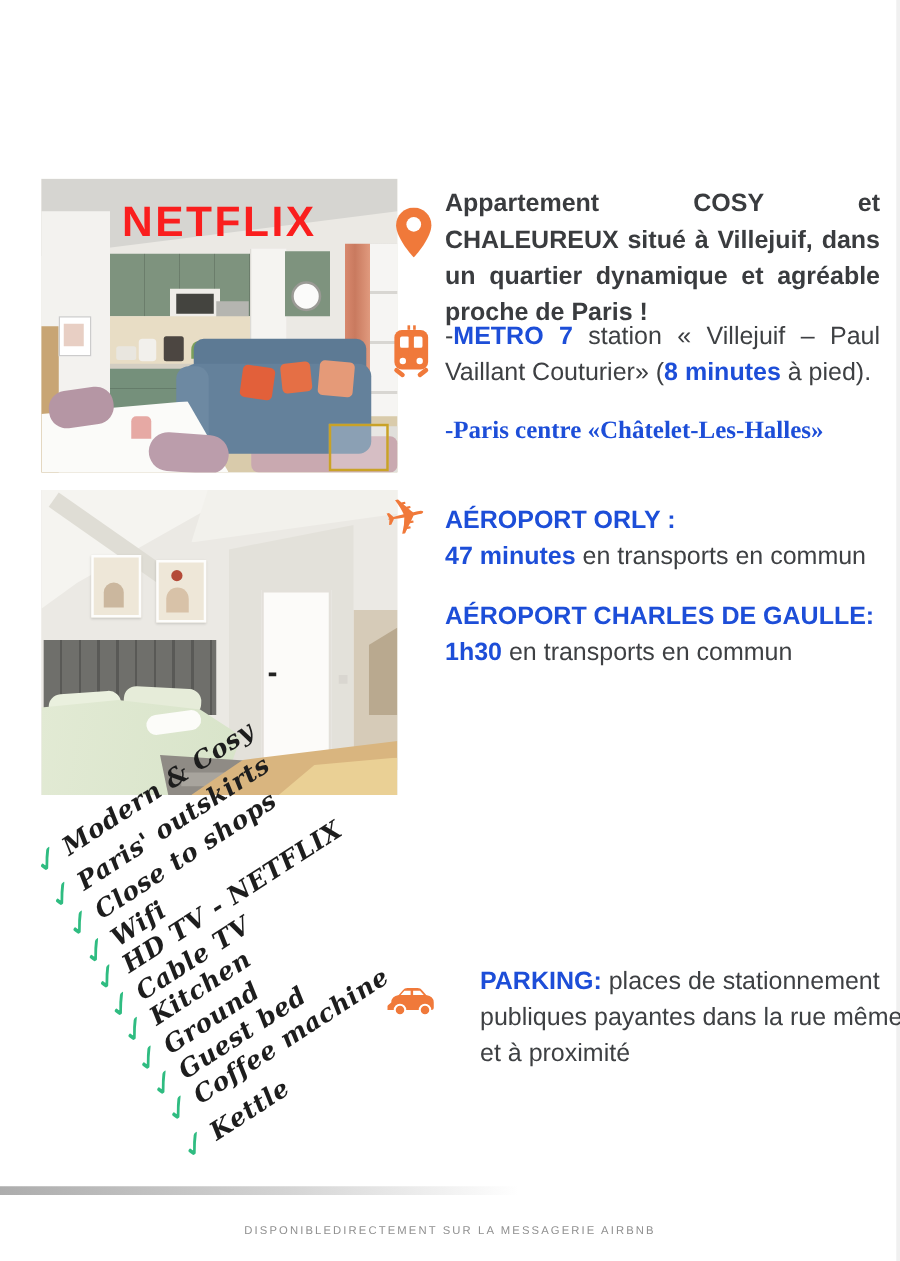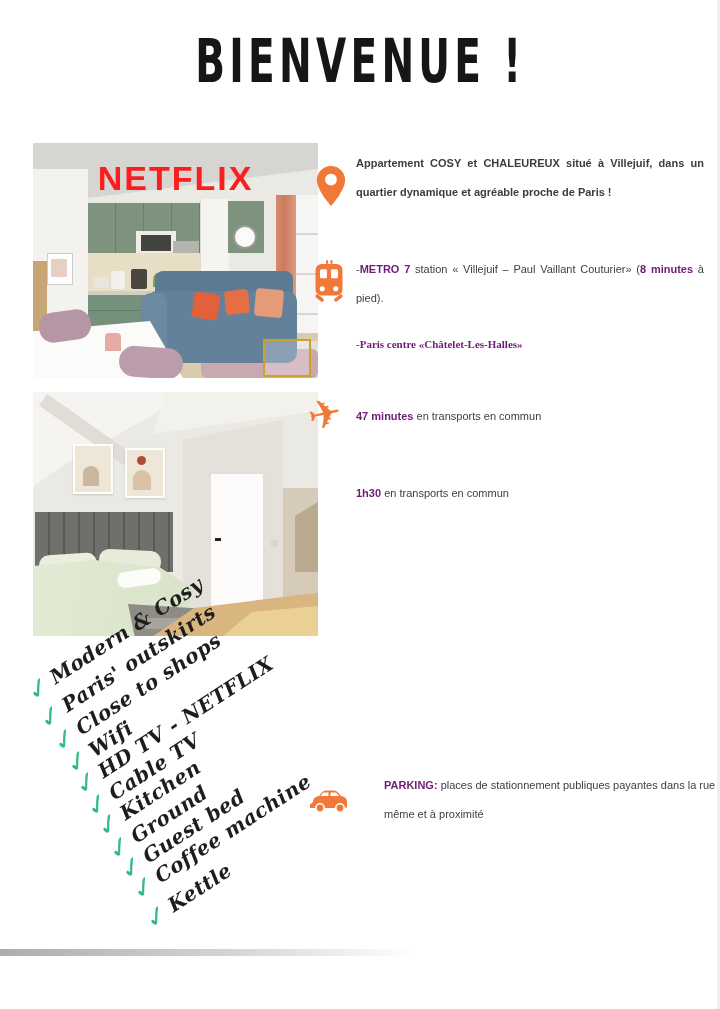--- a/index.html
+++ b/index.html
@@ -95,29 +95,29 @@
   .p2-drawer{left:112px;top:226px;width:85px;height:11px;background:#a8a49d;}
   .p2-door{left:176px;top:80px;width:52px;height:142px;background:#fcfbf9;border:2px solid #e3e0da;}
   .p2-handle{left:182px;top:146px;width:6px;height:3px;background:#222;}
   .p2-socket{left:238px;top:148px;width:7px;height:7px;background:#d9d6d0;}
   .p2-floor{left:120px;top:190px;width:165px;height:54px;background:#d9b57f;
             clip-path:polygon(0 100%,25% 48%,100% 20%,100% 100%);}
   .p2-sun{left:190px;top:214px;width:95px;height:30px;background:#ead095;
           clip-path:polygon(0 100%,30% 20%,100% 0,100% 100%);}
 
   
-  .block{position:absolute;left:356px;width:348px;font-size:11px;line-height:29px;color:#3e4043;}
+  .block{position:absolute;left:356px;width:348px;font-size:20px;line-height:29px;color:#3e4043;}
   .b-intro{top:149px;text-align:justify;font-weight:700;color:#3a3c3f;}
   .b-metro{top:255px;text-align:justify;}
   .b-paris{top:330px;font-family:Liberation Serif, serif;}
   .b-orly{top:402px;}
   .b-cdg{top:479px;}
   .b-prox{top:553px;text-align:justify;line-height:31px;}
   .b-park{top:771px;margin-left:28px;}
-  .bold{font-weight:700;color:#701a75;}
+  .bold{font-weight:700;color:#1d4ed8;}
 
   
   .icon{position:absolute;}
   .icon-pin{left:316px;top:166px;}
   .icon-train{left:311px;top:259px;}
   .icon-plane{left:308px;top:394px;font-size:40px;color:#f0793a;transform:rotate(-12deg);
               font-family:"DejaVu Sans",sans-serif;line-height:40px;}
   .icon-car{left:310px;top:789px;}
 
   
@@ -136,23 +136,20 @@
 
   .footer{position:absolute;top:979px;left:0;width:100%;text-align:center;font-size:9px;
           letter-spacing:1.7px;color:#8f8f8f;}
 </style>
 </head>
 <body>
 
 <div class="page">
   <div class="page-right-edge"></div>
 
-  <div class="title">
-    <span class="title-inner">BIENVENUE !</span>
-  </div>
 
   <div class="photo photo1">
     <div class="ph p1-ceiling"></div>
     <div class="ph p1-leftwall"></div>
     <div class="ph p1-stair"></div>
     <div class="ph p1-frame"></div>
     <div class="ph p1-frame-in"></div>
     <div class="ph p1-cab-up-l"></div>
     <div class="ph p1-micro-niche"></div>
     <div class="ph p1-micro"></div>
@@ -251,24 +248,26 @@
 
   <div class="block b-metro">
     <span>-</span><span class="bold">METRO 7</span><span> station « Villejuif – Paul Vaillant Couturier» (</span><span class="bold">8 minutes</span><span> à pied).</span>
   </div>
 
   <div class="block b-paris">
     <div class="bold">-Paris centre «Châtelet-Les-Halles»</div>
   </div>
 
   <div class="block b-orly">
+    <div class="bold">AÉROPORT ORLY :</div>
     <div><span class="bold">47 minutes</span><span> en transports en commun</span></div>
   </div>
 
   <div class="block b-cdg">
+    <div class="bold">AÉROPORT CHARLES DE GAULLE:</div>
     <div><span class="bold">1h30</span><span> en transports en commun</span></div>
   </div>
 
 
   <div class="block b-park">
     <span class="bold">PARKING:</span><span> places de stationnement publiques payantes dans la rue même et à proximité</span>
   </div>
 
   <div class="chk chk1">
       <span class="mark">✓</span>
@@ -310,13 +309,14 @@
       <span class="mark">✓</span>
       <span class="txt">Coffee machine</span>
     </div>
   <div class="chk chk11">
       <span class="mark">✓</span>
       <span class="txt">Kettle</span>
     </div>
 
   <div class="fold"></div>
 
+  <div class="footer">DISPONIBLEDIRECTEMENT SUR LA MESSAGERIE AIRBNB</div>
 </div>
 
 </body></html>

